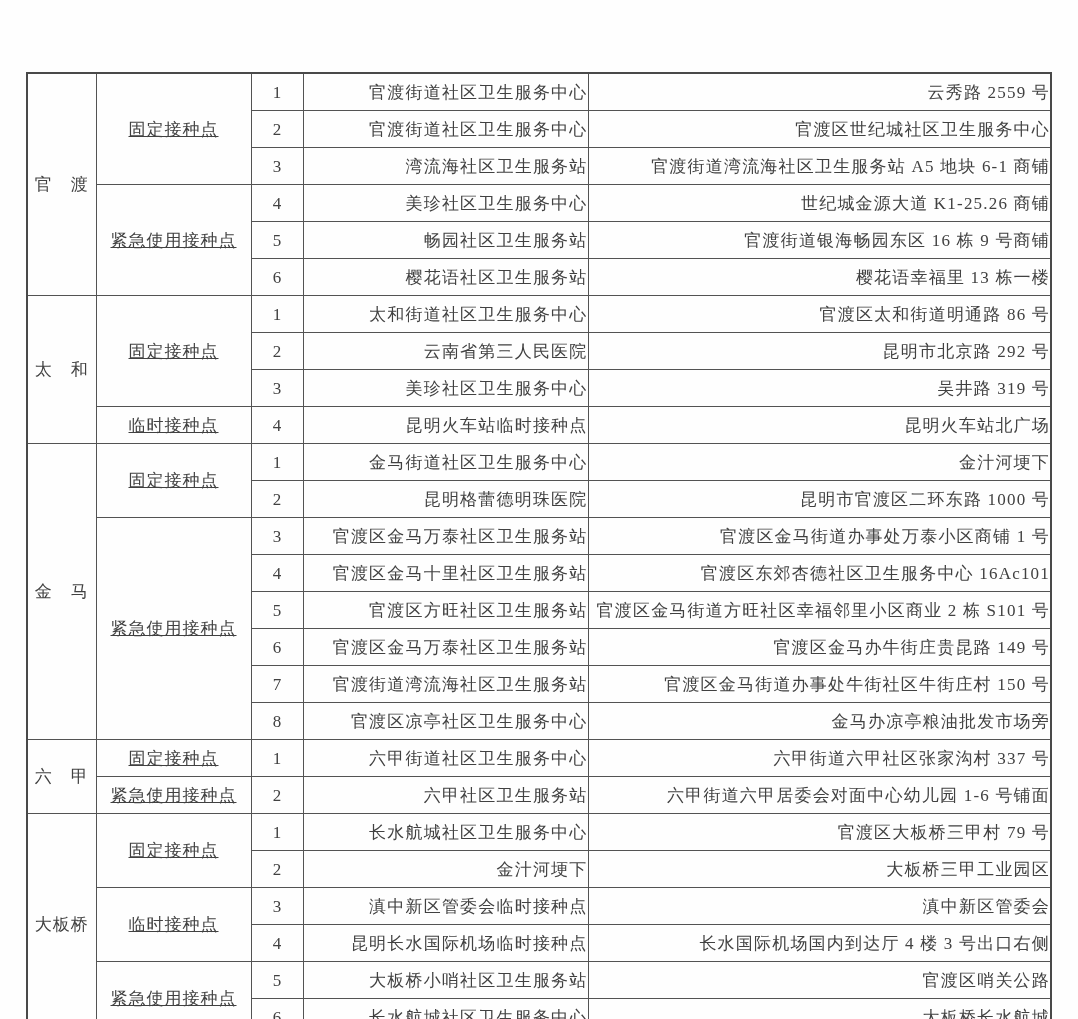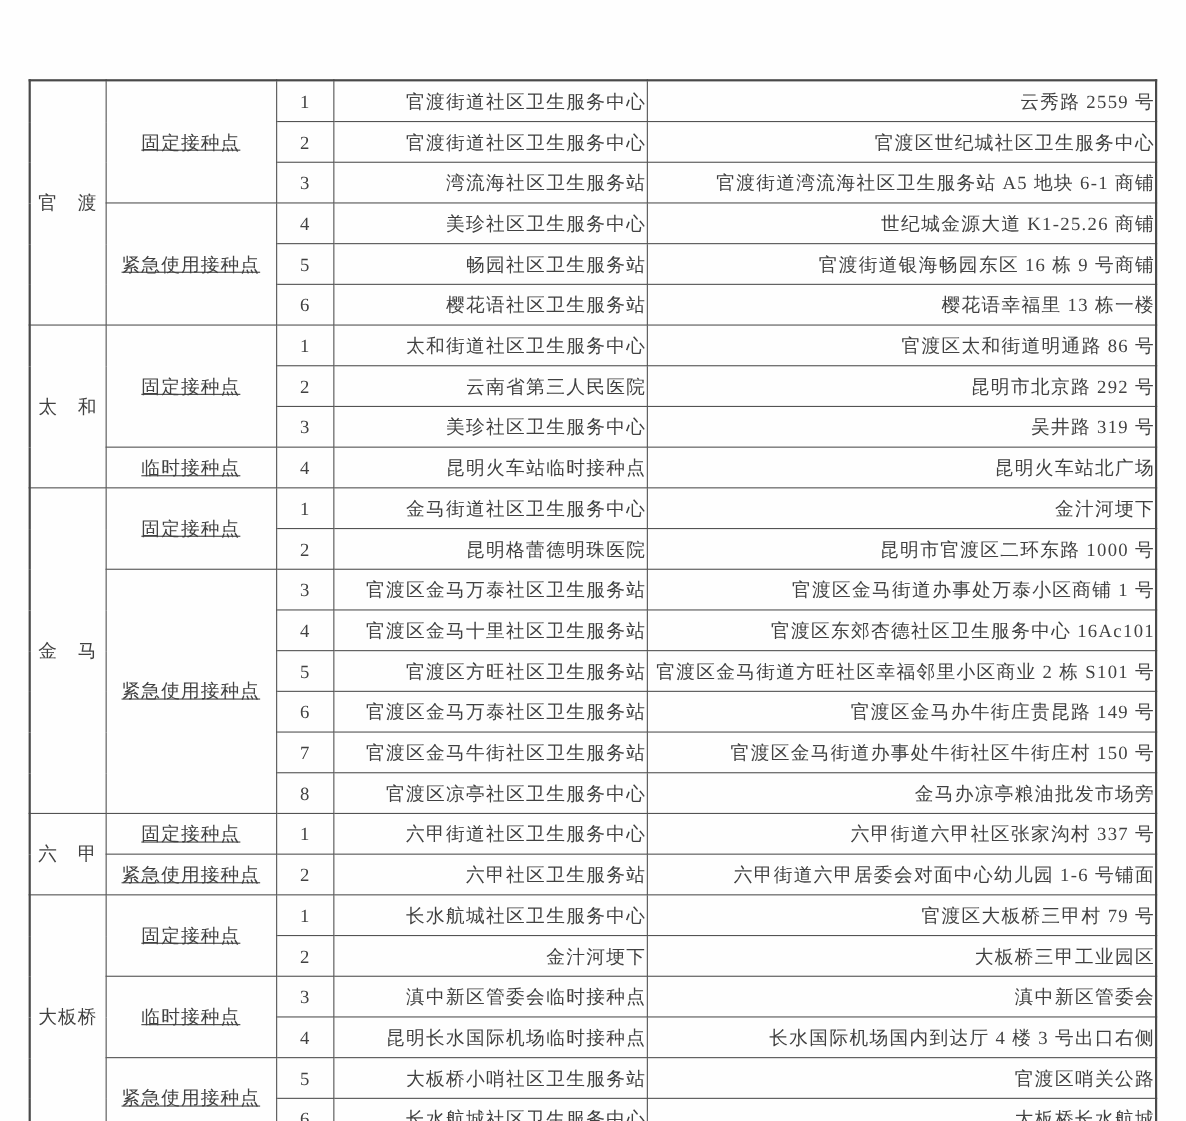--- a/index.html
+++ b/index.html
@@ -159,21 +159,21 @@
           <td class="cell name-cell">官渡区方旺社区卫生服务站</td>
           <td class="cell addr-cell">官渡区金马街道方旺社区幸福邻里小区商业 2 栋 S101 号</td>
         </tr>
         <tr>
           <td class="cell num-cell">6</td>
           <td class="cell name-cell">官渡区金马万泰社区卫生服务站</td>
           <td class="cell addr-cell">官渡区金马办牛街庄贵昆路 149 号</td>
         </tr>
         <tr>
           <td class="cell num-cell">7</td>
-          <td class="cell name-cell">官渡区金马牛街社区卫生服务站</td>
+          <td class="cell name-cell">官渡街道湾流海社区卫生服务站</td>
           <td class="cell addr-cell">官渡区金马街道办事处牛街社区牛街庄村 150 号</td>
         </tr>
         <tr>
           <td class="cell num-cell">8</td>
           <td class="cell name-cell">官渡区凉亭社区卫生服务中心</td>
           <td class="cell addr-cell">金马办凉亭粮油批发市场旁</td>
         </tr>
         <tr>
           <td class="cell district-cell" rowspan="2">六　甲</td>
           <td class="cell type-cell" rowspan="1">固定接种点</td>

